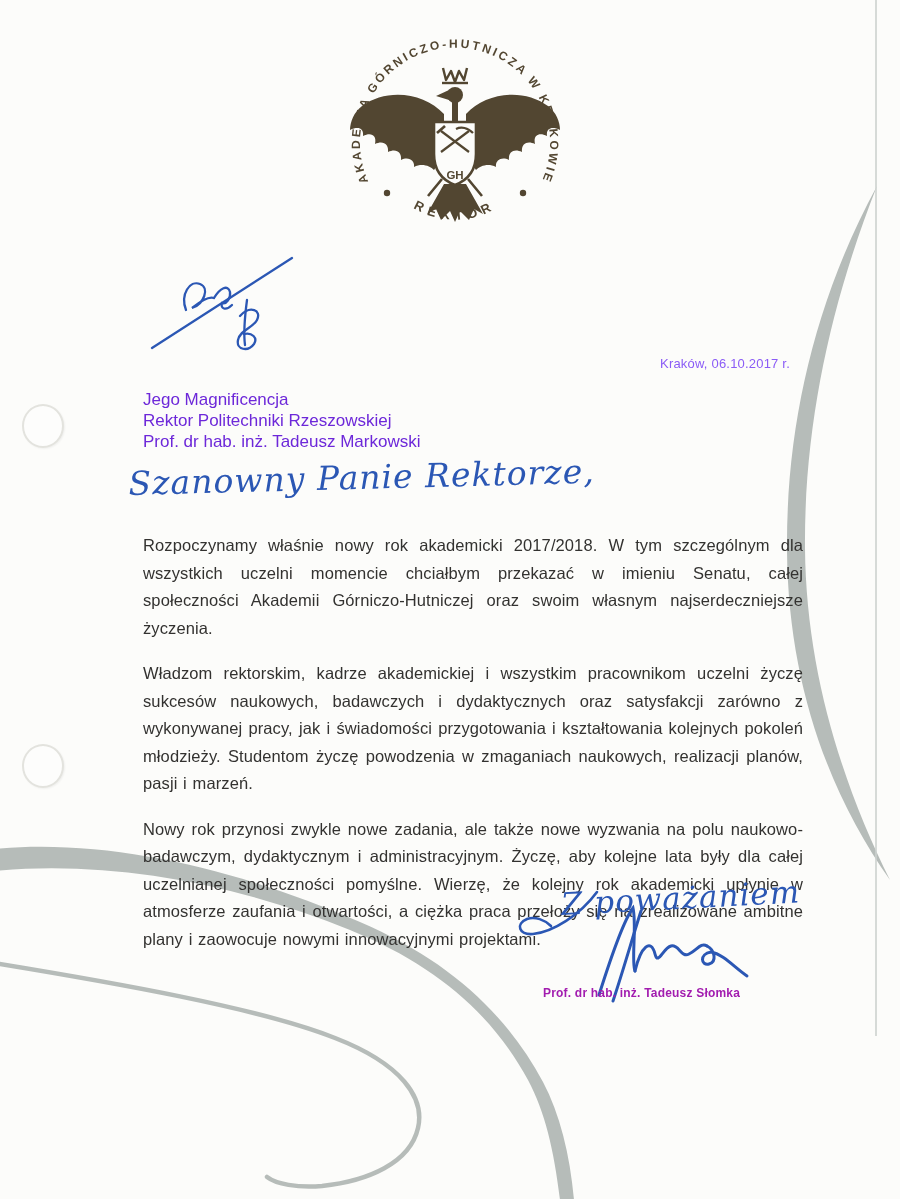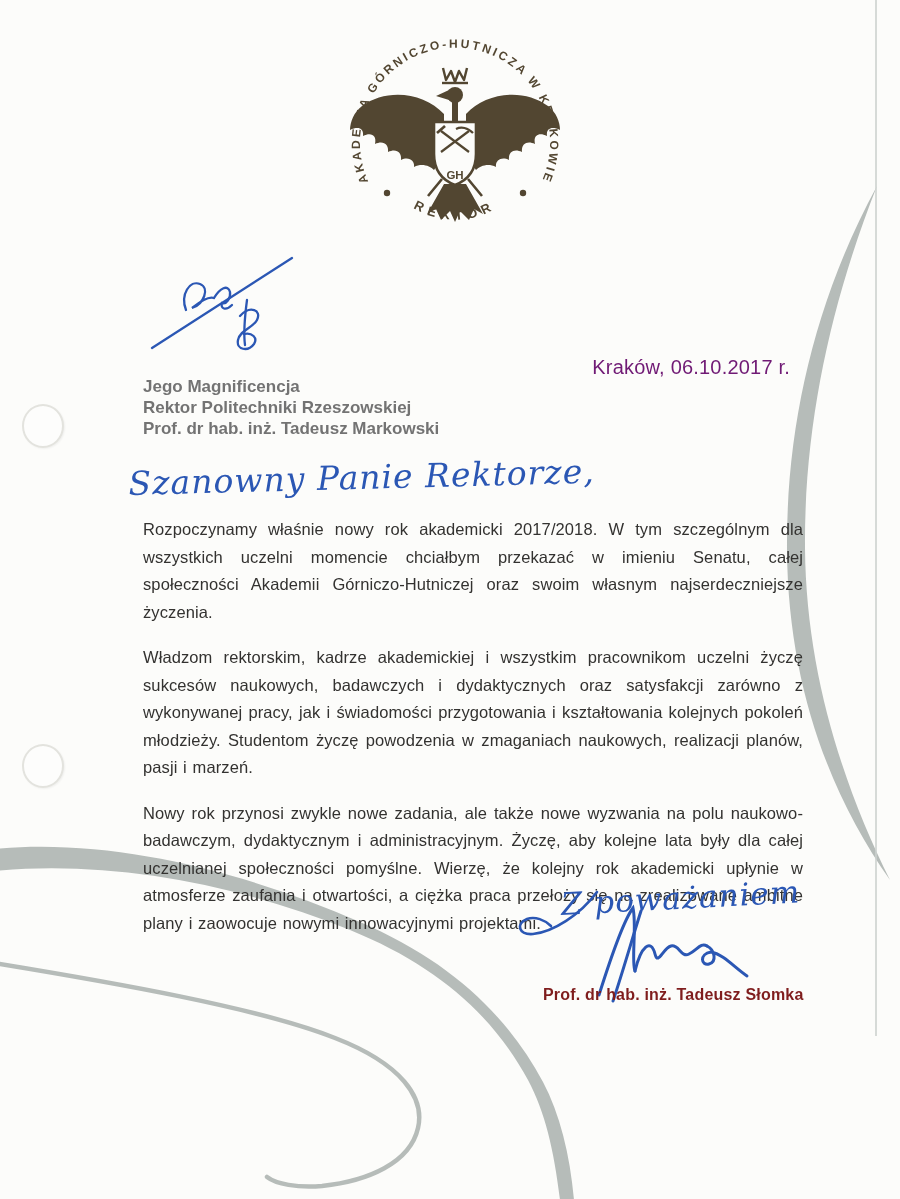--- a/index.html
+++ b/index.html
@@ -13,51 +13,51 @@
   .hole{position:absolute;width:38px;height:40px;border-radius:50%;
         border:2px solid #e3e3de;background:#fdfdfc;
         box-shadow:1px 1px 2px rgba(0,0,0,0.05);}
   .hole1{left:22px;top:404px;}
   .hole2{left:22px;top:744px;}
   .seal{position:absolute;left:324px;top:36px;opacity:0.93;}
   .seal text{font-family:"Liberation Sans",sans-serif;}
   .initials{position:absolute;left:135px;top:245px;}
   .dateline{
     position:absolute;left:490px;top:356px;width:300px;text-align:right;
-    font-size:20px;letter-spacing:0.2px;color:#701a75;
+    font-size:13px;letter-spacing:0.2px;color:#8b5cf6;
   }
   .recipient{
-    position:absolute;left:143px;top:376px;
-    font-size:17px;font-weight:bold;line-height:21px;color:#737373;
+    position:absolute;left:143px;top:389px;
+    font-size:17px;font-weight:normal;line-height:21px;color:#6d28d9;
   }
   .salutation{
     position:absolute;left:128px;top:464px;
     font-family:"DejaVu Serif",serif;font-style:italic;
     font-size:33px;color:#2b57b4;letter-spacing:1px;
     transform:rotate(-1.5deg);transform-origin:left top;
     white-space:nowrap;
   }
   .letter-body{
     position:absolute;left:143px;top:516px;width:660px;
     font-size:16.5px;line-height:27.5px;text-align:justify;
     letter-spacing:0.1px;word-spacing:1px;color:#333230;
   }
-  .letter-body p{margin:0 0 18px 0;}
+  .letter-body p{margin:16px 0 18px 0;}
   .closing{
     position:absolute;left:560px;top:886px;
     font-family:"DejaVu Serif",serif;font-style:italic;
     font-size:31px;color:#2b57b4;letter-spacing:1px;
     transform:rotate(-3deg);transform-origin:left top;
     white-space:nowrap;
   }
   .closing-flourish{position:absolute;left:505px;top:880px;}
   .signature{position:absolute;left:585px;top:895px;}
   .signer-name{
     position:absolute;left:543px;top:986px;
-    font-size:16px;font-weight:bold;letter-spacing:0.2px;color:#7f1d1d;
+    font-size:12px;font-weight:bold;letter-spacing:0.2px;color:#a21caf;
     white-space:nowrap;
   }
 </style>
 </head>
 <body>
 
 <div class="page">
 
   <svg class="bg-curves" viewBox="0 0 900 1199" xmlns="http://www.w3.org/2000/svg" aria-hidden="true">
     <path d="M 877,186 C 815,300 786,425 787,550 C 788,685 830,795 890,880

